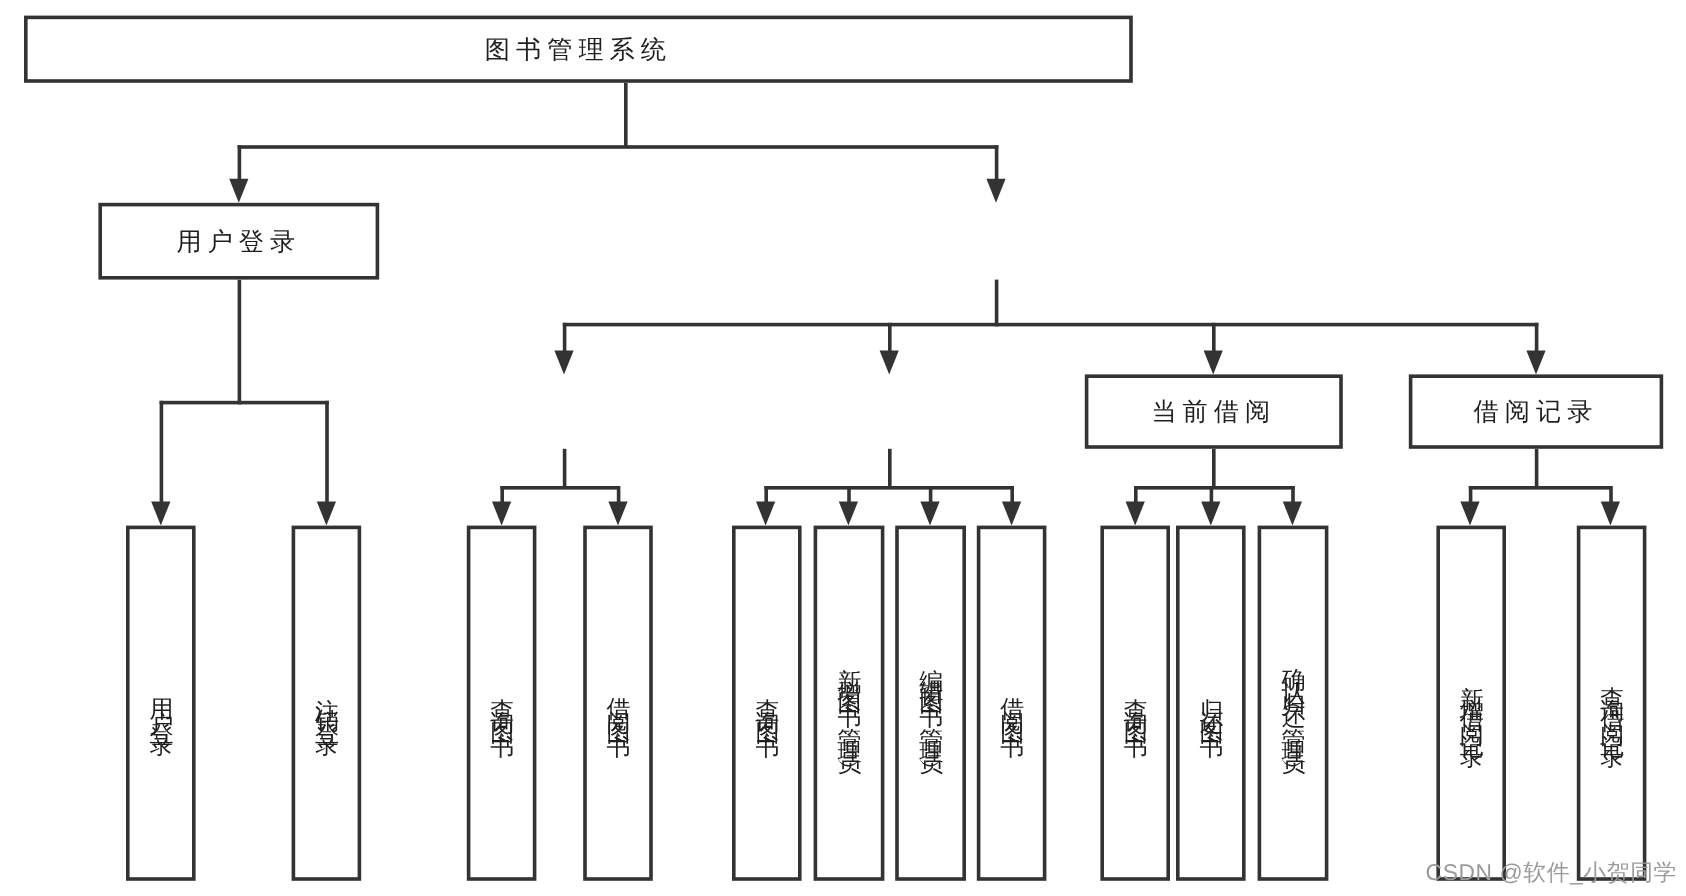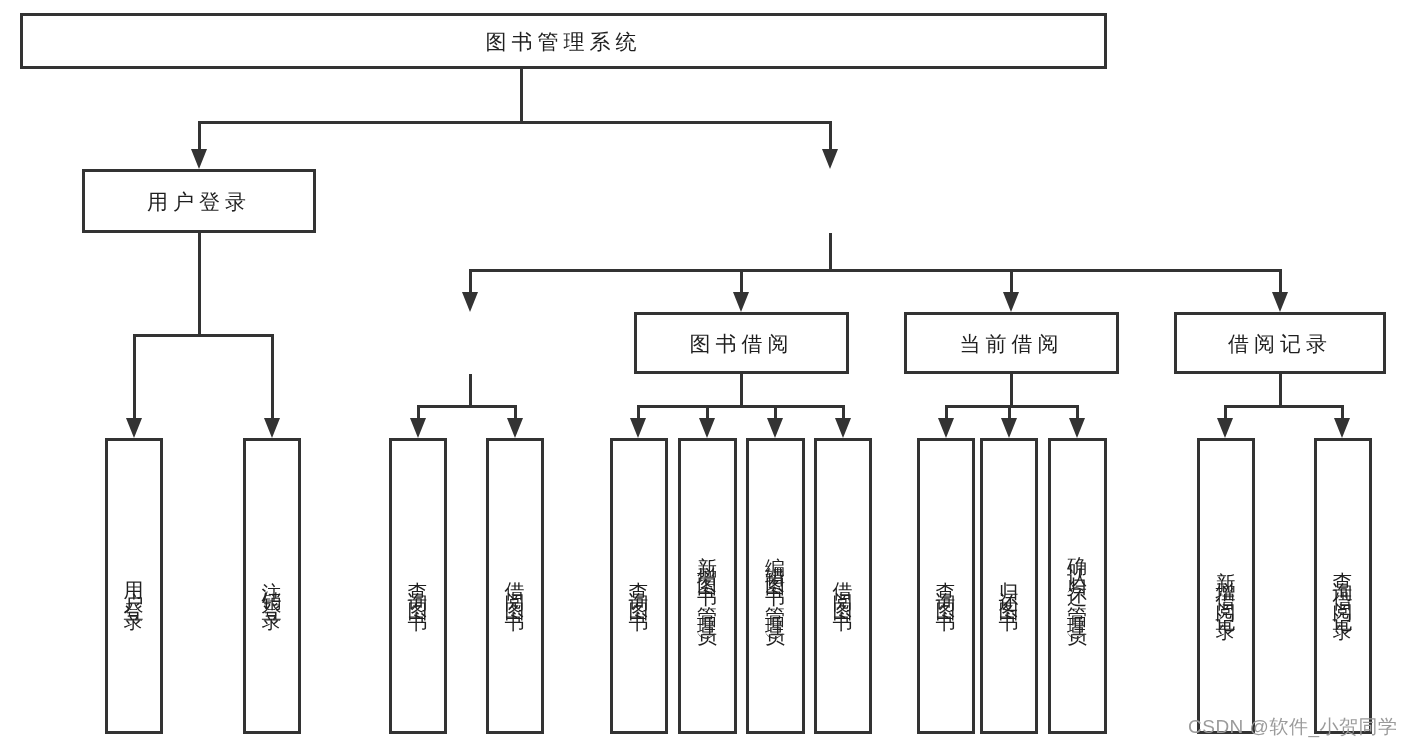--- a/index.html
+++ b/index.html
@@ -16,33 +16,30 @@
        border-left:8px solid transparent;border-right:8px solid transparent;
        border-top:20px solid #333333;}
   .watermark{position:absolute;left:1188px;top:714px;z-index:6;
              font-size:19px;color:#9b9b9b;letter-spacing:0.5px;white-space:nowrap;}
 </style>
 </head>
 <body>
 
 <div class="stage">
 
-  <div class="node" style="left:20px;top:13px;width:1087px;height:56px">
+  <div class="node" style="left:20px;top:13px;width:924px;height:56px">
     <span class="lbl">图书管理系统</span>
   </div>
 
   <div class="node" style="left:82px;top:169px;width:234px;height:64px">
     <span class="lbl">用户登录</span>
   </div>
 
 
 
-  <div class="node" style="left:634px;top:312px;width:215px;height:62px">
-    <span class="lbl">图书借阅</span>
-  </div>
 
   <div class="node" style="left:904px;top:312px;width:215px;height:62px">
     <span class="lbl">当前借阅</span>
   </div>
 
   <div class="node" style="left:1174px;top:312px;width:212px;height:62px">
     <span class="lbl">借阅记录</span>
   </div>
 
   <div class="node leaf" style="left:105px;top:438px;width:58px;height:296px">

